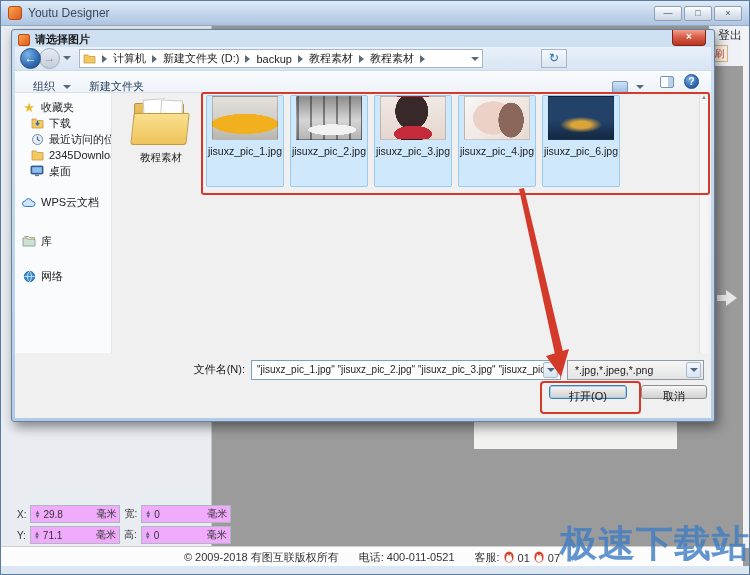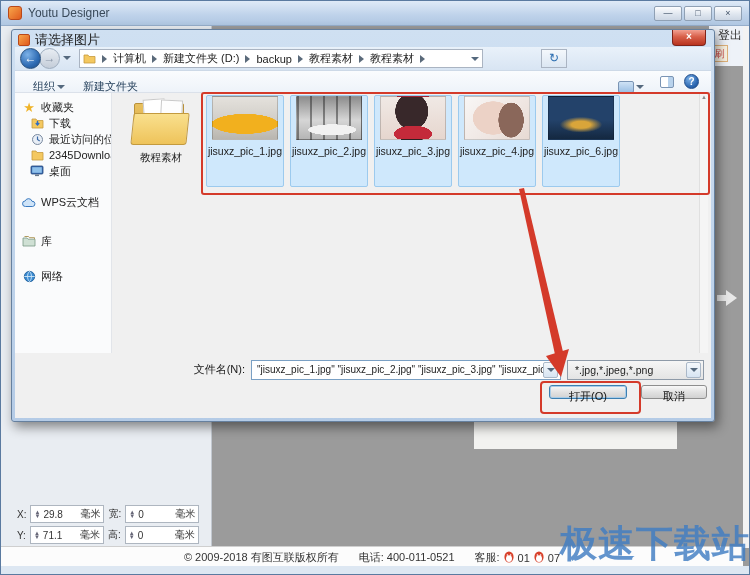--- a/index.html
+++ b/index.html
@@ -30,42 +30,42 @@
   .teal-rect  { position:absolute; left:262px; top:421px; width:206px; height:31px; }
   .white-rect { position:absolute; left:473px; top:421px; width:203px; height:27px; background:#f2f2f0; }
   .panel-arrow { position:absolute; left:716px; top:289px; width:22px; height:16px; }
   .panel-arrow .stem { position:absolute; left:0; top:5px; width:9px; height:6px; background:#e8e8e8; }
   .panel-arrow .head { position:absolute; left:9px; top:0; width:0; height:0;
     border-left:11px solid #e8e8e8; border-top:8px solid transparent; border-bottom:8px solid transparent; }
 
   .inspector { position:absolute; left:16px; top:504px; display:flex; flex-direction:column; gap:3px;
     font-size:10px; color:#333; z-index:2; }
   .inspector-row { display:flex; align-items:center; gap:4px; }
-  .spinbox { display:flex; align-items:center; border:1px solid #aeb6c0; background:#ffffff;
-    height:15px; width:74px; padding:8px 3px; gap:3px; }
+  .spinbox { display:flex; align-items:center; border:1px solid #aeb6c0; background:#f0abfc;
+    height:15px; width:90px; padding:8px 3px; gap:3px; }
   .spin-arrows { display:flex; flex-direction:column; font-size:6px; line-height:4px; color:#667; }
   .spin-value { flex:1; text-align:left; }
   .spin-unit { color:#333; }
 
   .statusbar { position:absolute; left:0; right:6px; top:545px; height:22px; background:#fcfcfc;
     border-top:1px solid #cfcfcf; display:flex; align-items:center; justify-content:center;
     gap:20px; font-size:11px; color:#333; }
   .status-item { display:flex; align-items:center; gap:3px; }
   .bottom-strip { position:absolute; left:0; right:0; bottom:0; height:8px; background:#dde7f2; }
   .watermark { position:absolute; left:559px; top:518px; font-size:37px; font-weight:bold;
     color:rgba(64,124,194,.82); letter-spacing:1px; z-index:50; white-space:nowrap; }
 
   
   .dialog { position:absolute; left:10px; top:28px; width:704px; height:393px; z-index:10;
     background:linear-gradient(#cfe0f2,#b4cbe6); border:1px solid #66809e; border-radius:3px;
     box-shadow:3px 5px 12px rgba(0,0,0,.45); }
   .dlg-title { height:17px; display:flex; align-items:center; padding:2px 6px 0; }
   .dlg-icon { width:12px; height:12px; border-radius:2px; margin-right:5px;
     background:linear-gradient(135deg,#f8a64a,#e05a1e); border:1px solid #b9481a; }
-  .dlg-title-text { font-size:13px; color:#1a1a1a; }
+  .dlg-title-text { font-size:11px; color:#1a1a1a;font-weight:bold; }
   .dlg-close { position:absolute; right:8px; top:0; width:34px; height:16px;
     background:linear-gradient(#f2a192,#d8604a 45%,#b8341f); border:1px solid #7e241a; border-top:none;
     border-radius:0 0 4px 4px; color:#fff; text-align:center; font-size:10px; line-height:14px; font-weight:bold; }
   .dlg-body { position:absolute; left:3px; top:17px; right:3px; bottom:3px; background:#f0f0f0; overflow:hidden; }
 
   .addr-row { position:absolute; left:0; top:0; right:0; height:24px;
     background:linear-gradient(#e9f1fa,#d8e5f3); border-bottom:1px solid #cdd9e7; }
   .nav-circle { position:absolute; top:1px; width:21px; height:21px; border-radius:50%;
     border:1px solid #29517e; text-align:center; line-height:19px; font-size:12px; }
   .nav-back { left:5px; background:radial-gradient(circle at 35% 30%,#7db2e8,#2f6cb4 60%,#1c4a84); color:#fff; z-index:2; }
@@ -82,21 +82,21 @@
   .refresh-btn { position:absolute; left:526px; top:2px; width:26px; height:19px;
     background:linear-gradient(#f4f8fc,#dbe6f2); border:1px solid #aab4c2; color:#2a6db0;
     text-align:center; line-height:17px; font-size:12px; }
   .search-box { position:absolute; left:556px; top:2px; width:142px; height:19px; background:#fff;
     border:1px solid #aab4c2; display:flex; align-items:center; padding:0 5px; }
   .search-text { flex:1; font-style:italic; color:#8a8a8a; font-size:10.5px; white-space:nowrap; overflow:hidden; }
 
   .toolbar-row { position:absolute; left:0; top:24px; right:0; height:22px;
     background:linear-gradient(#fafcfe,#eef3f9); border-bottom:1px solid #dbe1ea;
     display:flex; align-items:center; padding:0 12px; gap:6px; color:#1f3b57; }
-  .tool-item { display:flex; align-items:center; gap:2px; padding:2px 6px; border-radius:2px;margin-top:10px; }
+  .tool-item { display:flex; align-items:center; gap:8px; padding:2px 6px; border-radius:2px;margin-top:10px; }
   .tool-right { margin-left:auto; display:flex; align-items:center; gap:10px; }
   .views-icon { width:16px; height:12px; border:1px solid #7a94b4; border-radius:2px;
     background:linear-gradient(#cfe2f5,#9cc0e4); }
   .preview-icon { width:14px; height:12px; border:1px solid #7a94b4; border-radius:2px;
     background:linear-gradient(90deg,#fff 55%,#b8d2ec 55%); }
   .help-btn { width:15px; height:15px; border-radius:50%; border:1px solid #1f4d8c;
     background:radial-gradient(circle at 35% 30%,#7db2e8,#2b66b0 65%,#1a4a88);
     color:#fff; font-size:10px; font-weight:bold; text-align:center; line-height:14px; }
 
   .sidebar { position:absolute; left:0; top:46px; width:97px; height:260px; background:#fafbfc;

